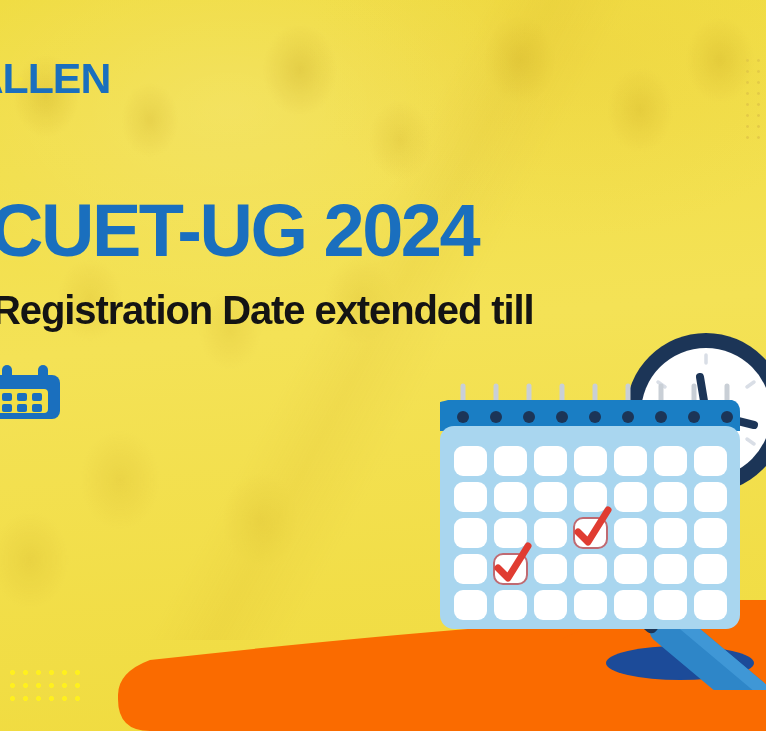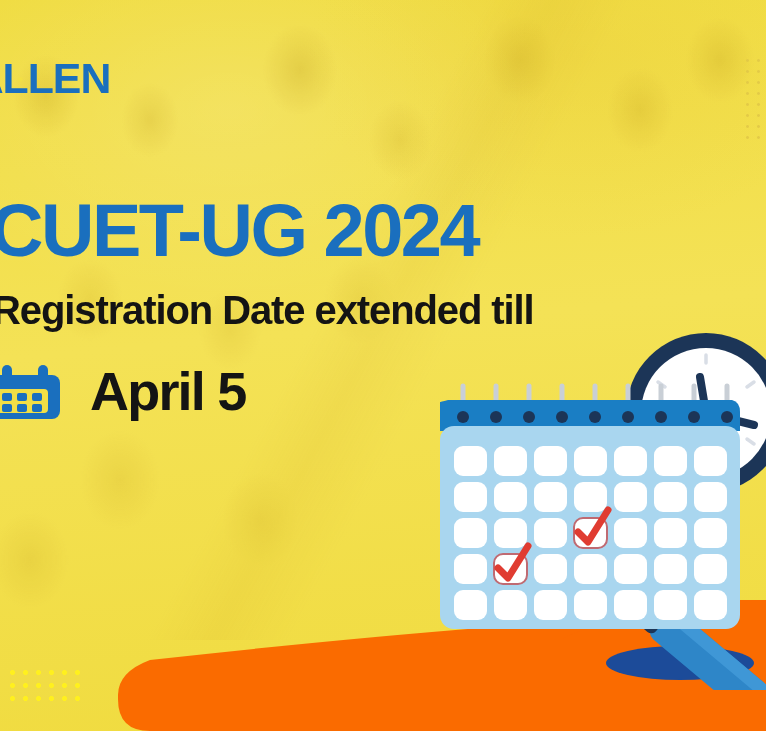--- a/index.html
+++ b/index.html
@@ -245,16 +245,15 @@
       <rect x="0" y="34" width="52" height="24" rx="4" fill="#F2DF45"></rect>
       <g fill="#1A6FBE">
         <rect x="6" y="38" width="10" height="8" rx="2"></rect>
         <rect x="21" y="38" width="10" height="8" rx="2"></rect>
         <rect x="36" y="38" width="10" height="8" rx="2"></rect>
         <rect x="6" y="49" width="10" height="8" rx="2"></rect>
         <rect x="21" y="49" width="10" height="8" rx="2"></rect>
         <rect x="36" y="49" width="10" height="8" rx="2"></rect>
       </g>
     </svg>
-    <div class="date-text">April 5</div>
   </div>
 
 </div>
 
 </body></html>

